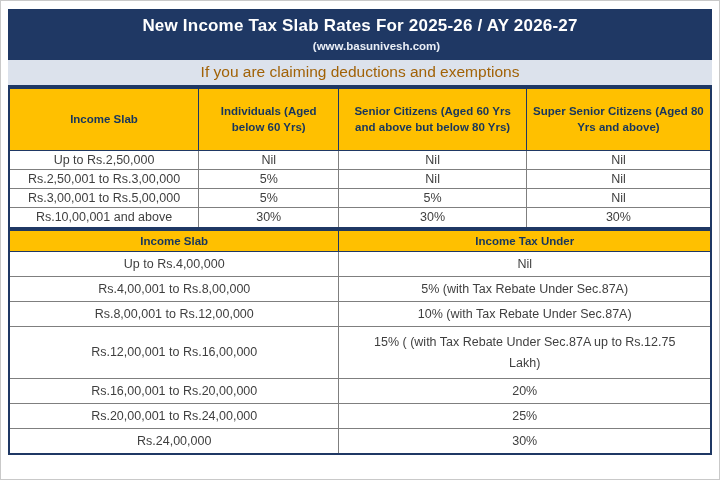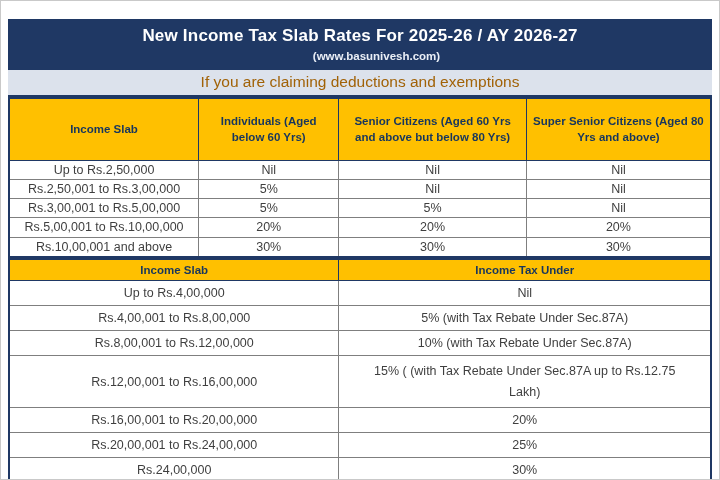--- a/index.html
+++ b/index.html
@@ -7,21 +7,21 @@
     --grid:#7F7F7F; --header_ink:#17365D; --subtitle_ink:#E9EEF6;
   }
   *{box-sizing:border-box;margin:0;padding:0}
   html,body{width:720px;height:480px;}
   body{
     background:#ffffff;
     font-family:"Liberation Sans", sans-serif;
     border:1px solid #C9C9C9;
     overflow:hidden;
   }
-  .frame{width:100%;height:100%;padding:18px 7px 3px;}
+  .frame{width:100%;height:100%;padding:8px 7px 3px;}
 
   
   .masthead{background:var(--navy);padding:4px 0 6px;}
   .masthead .title{
     color:#ffffff;font-size:17px;font-weight:bold;text-align:center;
     line-height:26px;letter-spacing:.2px;
   }
   .masthead .subtitle{
     color:var(--subtitle_ink);font-size:11.5px;font-weight:bold;
     text-align:center;line-height:15px;margin-left:33px;
@@ -102,26 +102,20 @@
           <td>Nil</td>
           <td>Nil</td>
         </tr>
         <tr>
           <td>Rs.3,00,001 to Rs.5,00,000</td>
           <td>5%</td>
           <td>5%</td>
           <td>Nil</td>
         </tr>
         <tr>
-          <td>Rs.5,00,001 to Rs.10,00,000</td>
-          <td>20%</td>
-          <td>20%</td>
-          <td>20%</td>
-        </tr>
-        <tr>
           <td>Rs.10,00,001 and above</td>
           <td>30%</td>
           <td>30%</td>
           <td>30%</td>
         </tr>
       </tbody>
   </table>
 
 
   <table class="t2">

